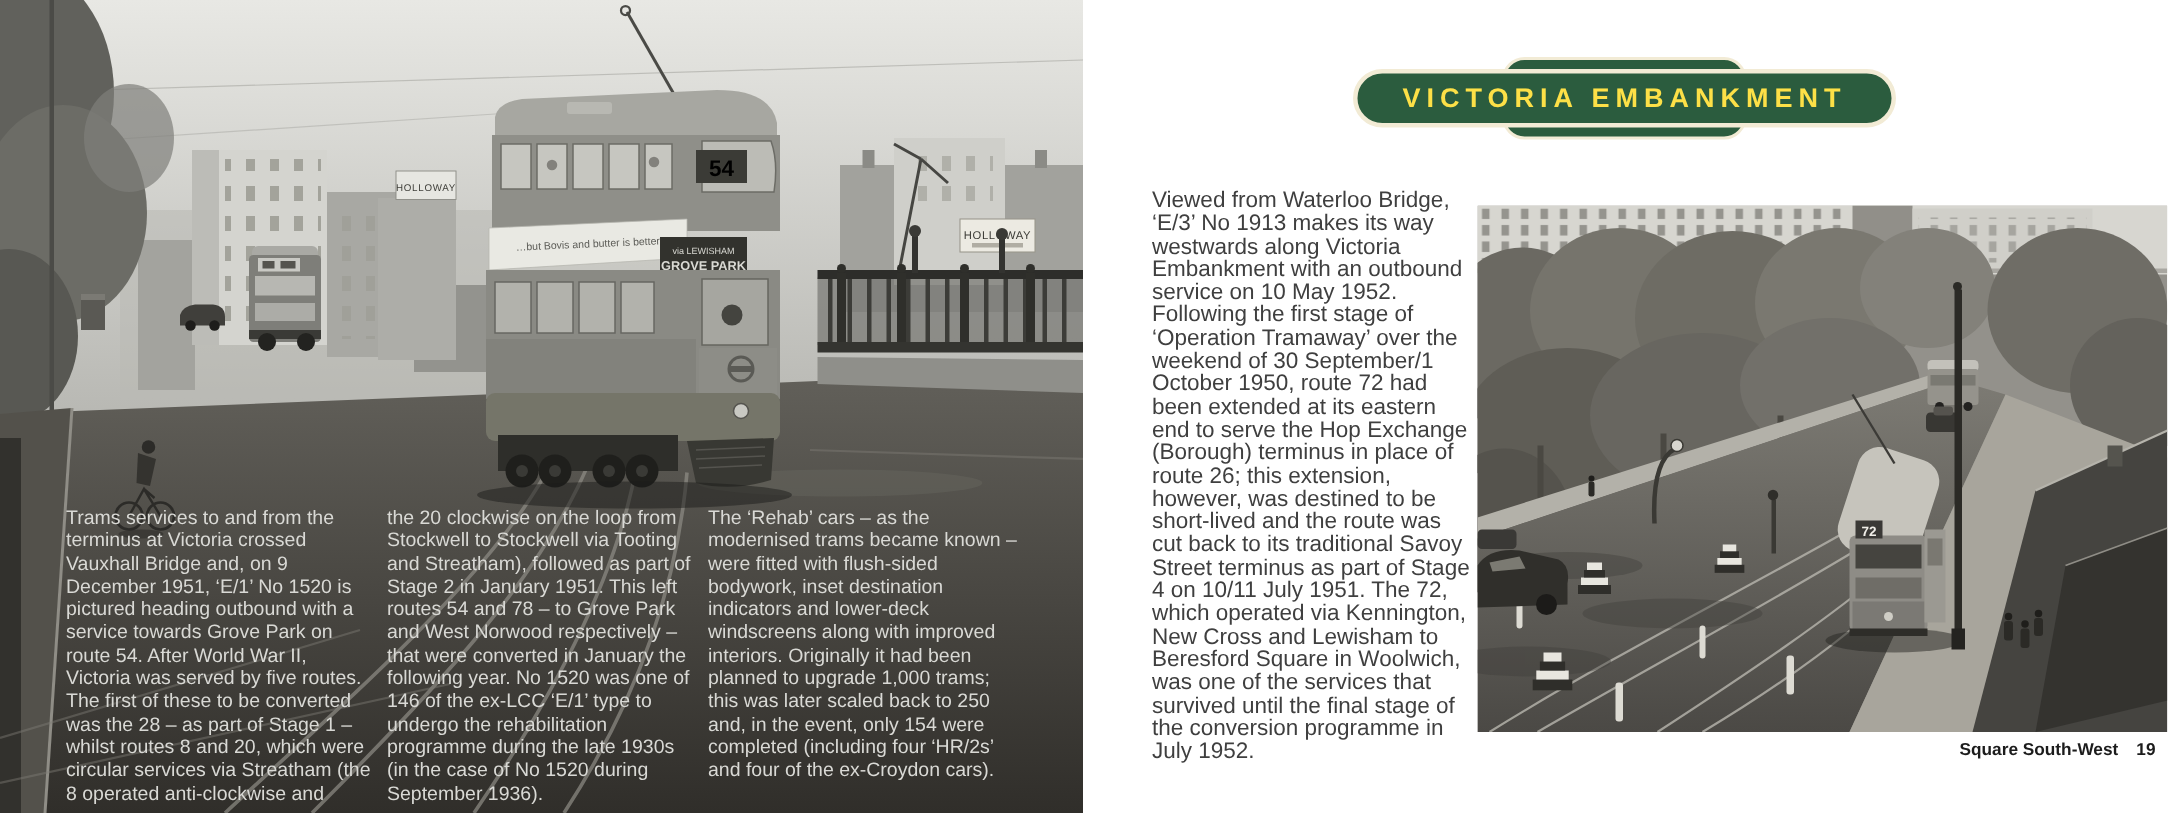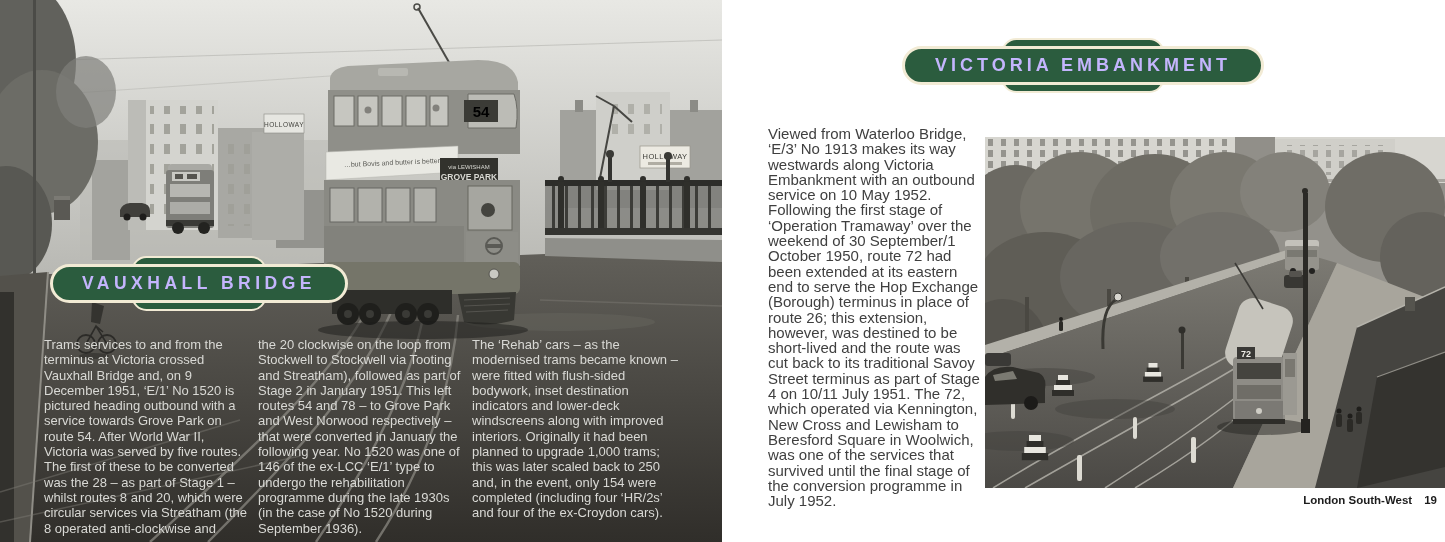--- a/index.html
+++ b/index.html
@@ -16,21 +16,21 @@
   
   .totem{position:absolute;}
   .totem .lozenge{
     position:absolute;left:50%;transform:translateX(-50%);
     top:-8px;bottom:-8px;width:44%;
     background:#2b5c3e;border:2px solid #f2ebd5;border-radius:15px;
   }
   .totem .pill{
     position:relative;display:flex;align-items:center;justify-content:center;
     background:#2b5c3e;border:3px solid #f2ebd5;border-radius:20px;
-    color:#c4b5fd;font-weight:bold;white-space:nowrap;
+    color:#fde047;font-weight:bold;white-space:nowrap;
   }
   .totem-left{left:50px;top:264px;}
   .totem-left .pill{width:292px;height:33px;font-size:17.5px;letter-spacing:4.5px;}
   .totem-right{left:180px;top:46px;}
   .totem-right .pill{width:356px;height:33px;font-size:18px;letter-spacing:4px;}
 
   .col{
     position:absolute;top:337px;width:206px;
     color:#d9d9d5;font-size:13px;line-height:15.3px;font-weight:400;
   }
@@ -248,26 +248,20 @@
         <circle cx="30" cy="266" r="4" fill="#3a3a36"></circle>
           <circle cx="52" cy="266" r="4" fill="#3a3a36"></circle>
         <circle cx="88" cy="266" r="4" fill="#3a3a36"></circle>
           <circle cx="110" cy="266" r="4" fill="#3a3a36"></circle>
         <path d="M140,246 L198,244 L196,272 Q170,280 146,274 Z" fill="#383833"></path>
         <path d="M146,252 L192,250 M146,258 L192,256 M148,264 L190,262" stroke="#55544f" stroke-width="1" fill="none"></path>
         <ellipse cx="105" cy="282" rx="105" ry="9" fill="#1c1c1a" opacity="0.5"></ellipse>
       </g>
     </svg>
 
-    <div class="totem totem-left">
-      <div class="lozenge"></div>
-      <div class="pill">
-        <span>VAUXHALL BRIDGE</span>
-      </div>
-    </div>
 
     <div class="col col-1">Trams services to and from the terminus at Victoria crossed Vauxhall Bridge and, on 9 December 1951, ‘E/1’ No 1520 is pictured heading outbound with a service towards Grove Park on route 54. After World War II, Victoria was served by five routes. The first of these to be converted was the 28 – as part of Stage 1 – whilst routes 8 and 20, which were circular services via Streatham (the 8 operated anti-clockwise and</div>
     <div class="col col-2">the 20 clockwise on the loop from Stockwell to Stockwell via Tooting and Streatham), followed as part of Stage 2 in January 1951. This left routes 54 and 78 – to Grove Park and West Norwood respectively – that were converted in January the following year. No 1520 was one of 146 of the ex-LCC ‘E/1’ type to undergo the rehabilitation programme during the late 1930s (in the case of No 1520 during September 1936).</div>
     <div class="col col-3">The ‘Rehab’ cars – as the modernised trams became known – were fitted with flush-sided bodywork, inset destination indicators and lower-deck windscreens along with improved interiors. Originally it had been planned to upgrade 1,000 trams; this was later scaled back to 250 and, in the event, only 154 were completed (including four ‘HR/2s’ and four of the ex-Croydon cars).</div>
   </section>
 
   <section class="page page-right">
 
     <div class="totem totem-right">
       <div class="lozenge"></div>
@@ -422,17 +416,17 @@
 
       <g transform="translate(0,228)">
         <path d="M0,12 Q8,0 28,2 L54,8 Q62,12 60,24 L60,38 L0,40 Z" fill="#302f2b"></path>
         <path d="M8,10 L28,6 L32,14 L10,16 Z" fill="#8f8d85" opacity="0.8"></path>
         <circle cx="46" cy="38" r="7" fill="#1c1b19"></circle>
         <rect x="0" y="-12" width="26" height="13" rx="3" fill="#3a3936"></rect>
       </g>
     </svg>
 
     <div class="folio">
-      <span>London South-West</span>
+      <span>Square South-West</span>
       <span>19</span>
     </div>
   </section>
 </div>
 
 </body></html>

